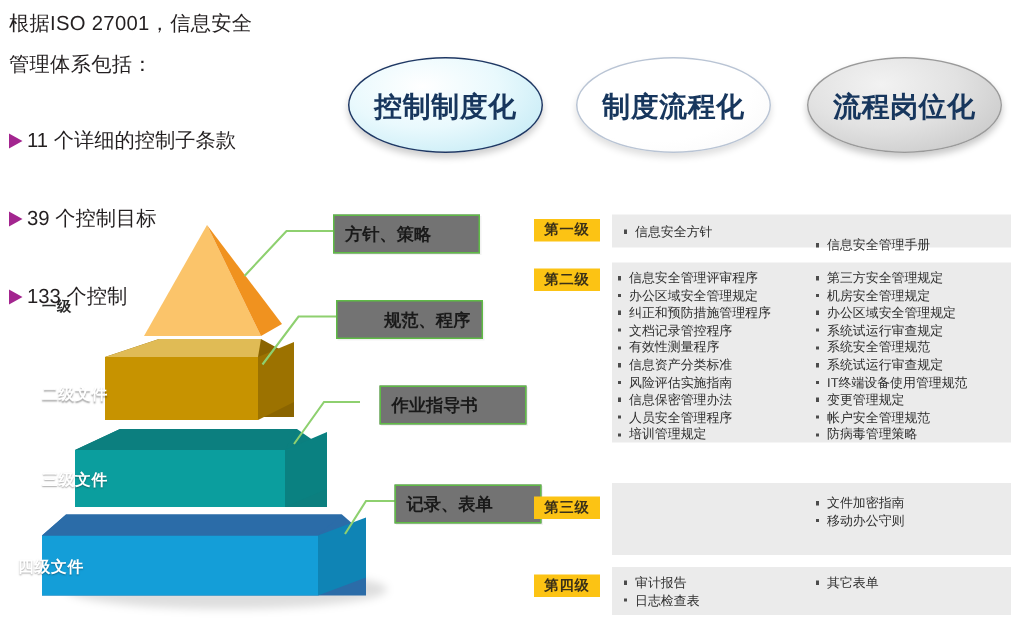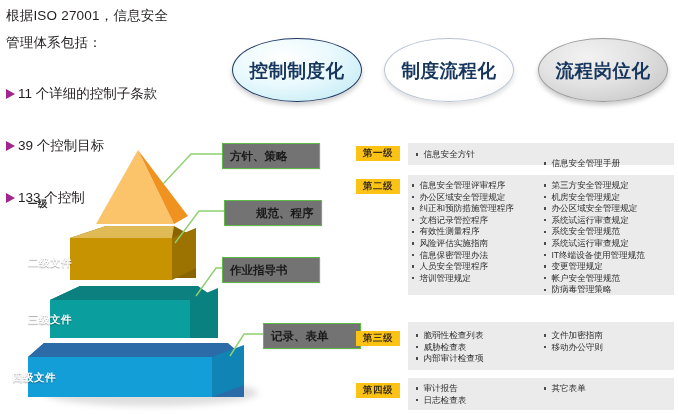--- a/index.html
+++ b/index.html
@@ -192,21 +192,21 @@
         <path d="M0,28 L14,6 L34,6" stroke="#8ed06f" stroke-width="1.4" fill="none"></path>
       </svg>
   </div>
 
   <div class="callout" style="left:222px; top:143px;">
     <span>方针、策略</span>
   </div>
   <div class="callout" style="left:224px; top:200px;padding-left:31px;">
     <span>规范、程序</span>
   </div>
-  <div class="callout" style="left:222px; top:257px;">
+  <div class="callout" style="left:253px; top:257px;">
     <span>作业指导书</span>
   </div>
   <div class="callout" style="left:263px; top:323px;">
     <span>记录、表单</span>
   </div>
 
   <div class="content-panel" style="left:408px; top:143px; width:266px; height:22px;"></div>
   <div class="tag" style="left:356px; top:146px;">第一级</div>
   <div class="col-list" style="left:416px; top:149px; width:130px;">
     <div class="li-item">
@@ -239,20 +239,24 @@
     <div class="li-item">
         <span class="li-dot"></span>
         <span>文档记录管控程序</span>
       </div>
     <div class="li-item">
         <span class="li-dot"></span>
         <span>有效性测量程序</span>
       </div>
     <div class="li-item">
         <span class="li-dot"></span>
+        <span>信息资产分类标准</span>
+      </div>
+    <div class="li-item">
+        <span class="li-dot"></span>
         <span>风险评估实施指南</span>
       </div>
     <div class="li-item">
         <span class="li-dot"></span>
         <span>信息保密管理办法</span>
       </div>
     <div class="li-item">
         <span class="li-dot"></span>
         <span>人员安全管理程序</span>
       </div>
@@ -299,34 +303,20 @@
         <span>帐户安全管理规范</span>
       </div>
     <div class="li-item">
         <span class="li-dot"></span>
         <span>防病毒管理策略</span>
       </div>
   </div>
 
   <div class="content-panel" style="left:408px; top:322px; width:266px; height:48px;"></div>
   <div class="tag" style="left:356px; top:331px;">第三级</div>
-  <div class="col-list" style="left:416px; top:330px; width:132px;">
-    <div class="li-item">
-        <span class="li-dot"></span>
-        <span>脆弱性检查列表</span>
-      </div>
-    <div class="li-item">
-        <span class="li-dot"></span>
-        <span>威胁检查表</span>
-      </div>
-    <div class="li-item">
-        <span class="li-dot"></span>
-        <span>内部审计检查项</span>
-      </div>
-  </div>
   <div class="col-list" style="left:544px; top:330px; width:134px;">
     <div class="li-item">
         <span class="li-dot"></span>
         <span>文件加密指南</span>
       </div>
     <div class="li-item">
         <span class="li-dot"></span>
         <span>移动办公守则</span>
       </div>
   </div>

